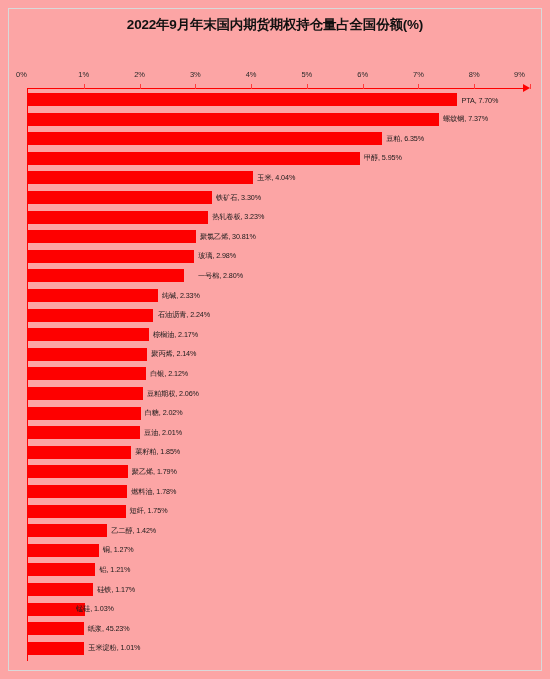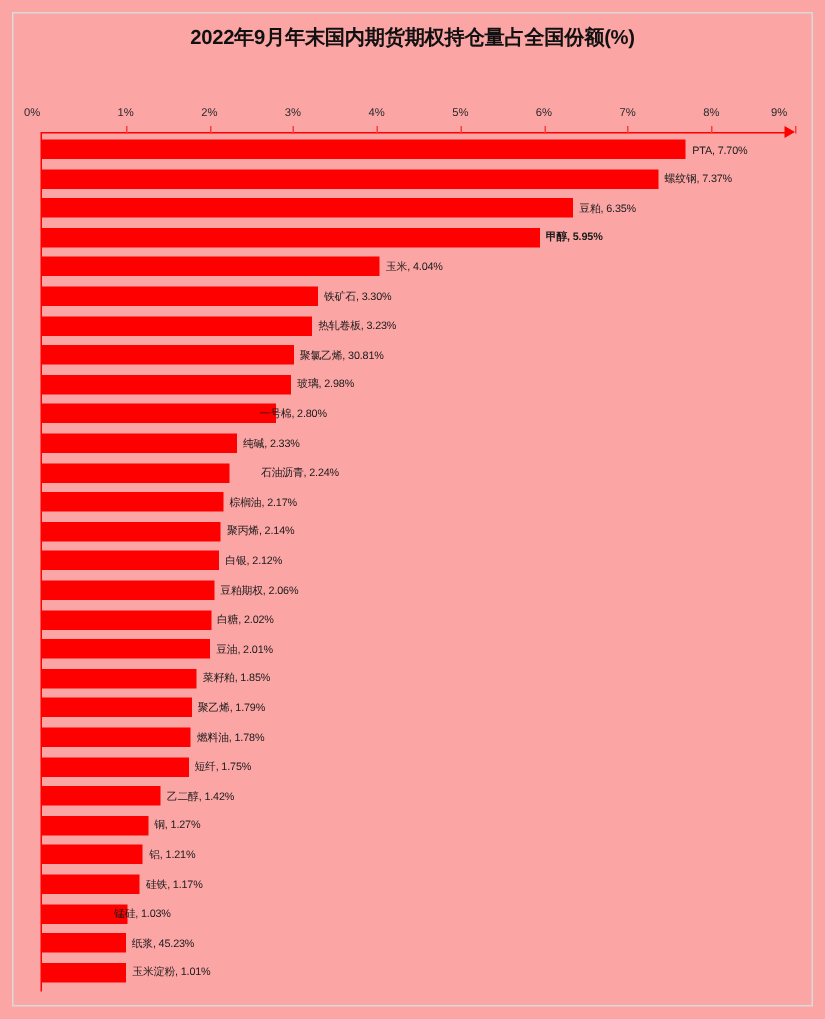--- a/index.html
+++ b/index.html
@@ -158,21 +158,21 @@
         <div class="bar-label" style="left: 429.489px;">PTA, 7.70%</div>
       </div>
       <div class="bar-row" style="top: 112.6px; width: 502px; height: 13px;">
         <div class="bar-rect" style="width: 411.082px; background: rgb(254, 0, 0);"></div>
         <div class="bar-label" style="left: 411.082px;">螺纹钢, 7.37%</div>
       </div>
       <div class="bar-row" style="top: 132.2px; width: 502px; height: 13px;">
         <div class="bar-rect" style="width: 354.189px; background: rgb(254, 0, 0);"></div>
         <div class="bar-label" style="left: 354.189px;">豆粕, 6.35%</div>
       </div>
-      <div class="bar-row" style="top: 151.8px; width: 502px; height: 13px; font-weight: bold;">
+      <div class="bar-row" style="top: 151.8px; width: 502px; height: 13px;">
         <div class="bar-rect" style="width: 331.878px; background: rgb(254, 0, 0);"></div>
         <div class="bar-label" style="left: 331.878px;">甲醇, 5.95%</div>
       </div>
       <div class="bar-row" style="top: 171.4px; width: 502px; height: 13px;">
         <div class="bar-rect" style="width: 225.342px; background: rgb(254, 0, 0);"></div>
         <div class="bar-label" style="left: 225.342px;">玉米, 4.04%</div>
       </div>
       <div class="bar-row" style="top: 191px; width: 502px; height: 13px;">
         <div class="bar-rect" style="width: 184.067px; background: rgb(254, 0, 0);"></div>
         <div class="bar-label" style="left: 184.067px;">铁矿石, 3.30%</div>
@@ -184,29 +184,29 @@
       <div class="bar-row" style="top: 230.2px; width: 502px; height: 13px;">
         <div class="bar-rect" style="width: 167.891px; background: rgb(254, 0, 0);"></div>
         <div class="bar-label" style="left: 167.891px;">聚氯乙烯, 30.81%</div>
       </div>
       <div class="bar-row" style="top: 249.8px; width: 502px; height: 13px;">
         <div class="bar-rect" style="width: 166.218px; background: rgb(254, 0, 0);"></div>
         <div class="bar-label" style="left: 166.218px;">玻璃, 2.98%</div>
       </div>
       <div class="bar-row" style="top: 269.4px; width: 502px; height: 13px;">
         <div class="bar-rect" style="width: 156.178px; background: rgb(254, 0, 0);"></div>
-        <div class="bar-label" style="left: 141px;">一号棉, 2.80%</div>
+        <div class="bar-label" style="left: 166px;">一号棉, 2.80%</div>
       </div>
       <div class="bar-row" style="top: 289px; width: 502px; height: 13px; text-decoration: underline;">
         <div class="bar-rect" style="width: 129.962px; background: rgb(254, 0, 0);"></div>
         <div class="bar-label" style="left: 129.962px;">纯碱, 2.33%</div>
       </div>
       <div class="bar-row" style="top: 308.6px; width: 502px; height: 13px;">
         <div class="bar-rect" style="width: 124.942px; background: rgb(254, 0, 0);"></div>
-        <div class="bar-label" style="left: 142px;">石油沥青, 2.24%</div>
+        <div class="bar-label" style="left: 126px;">石油沥青, 2.24%</div>
       </div>
       <div class="bar-row" style="top: 328.2px; width: 502px; height: 13px;">
         <div class="bar-rect" style="width: 121.038px; background: rgb(254, 0, 0);"></div>
         <div class="bar-label" style="left: 121.038px;">棕榈油, 2.17%</div>
       </div>
       <div class="bar-row" style="top: 347.8px; width: 502px; height: 13px;">
         <div class="bar-rect" style="width: 119.364px; background: rgb(254, 0, 0);"></div>
         <div class="bar-label" style="left: 119.364px;">聚丙烯, 2.14%</div>
       </div>
       <div class="bar-row" style="top: 367.4px; width: 502px; height: 13px;">

